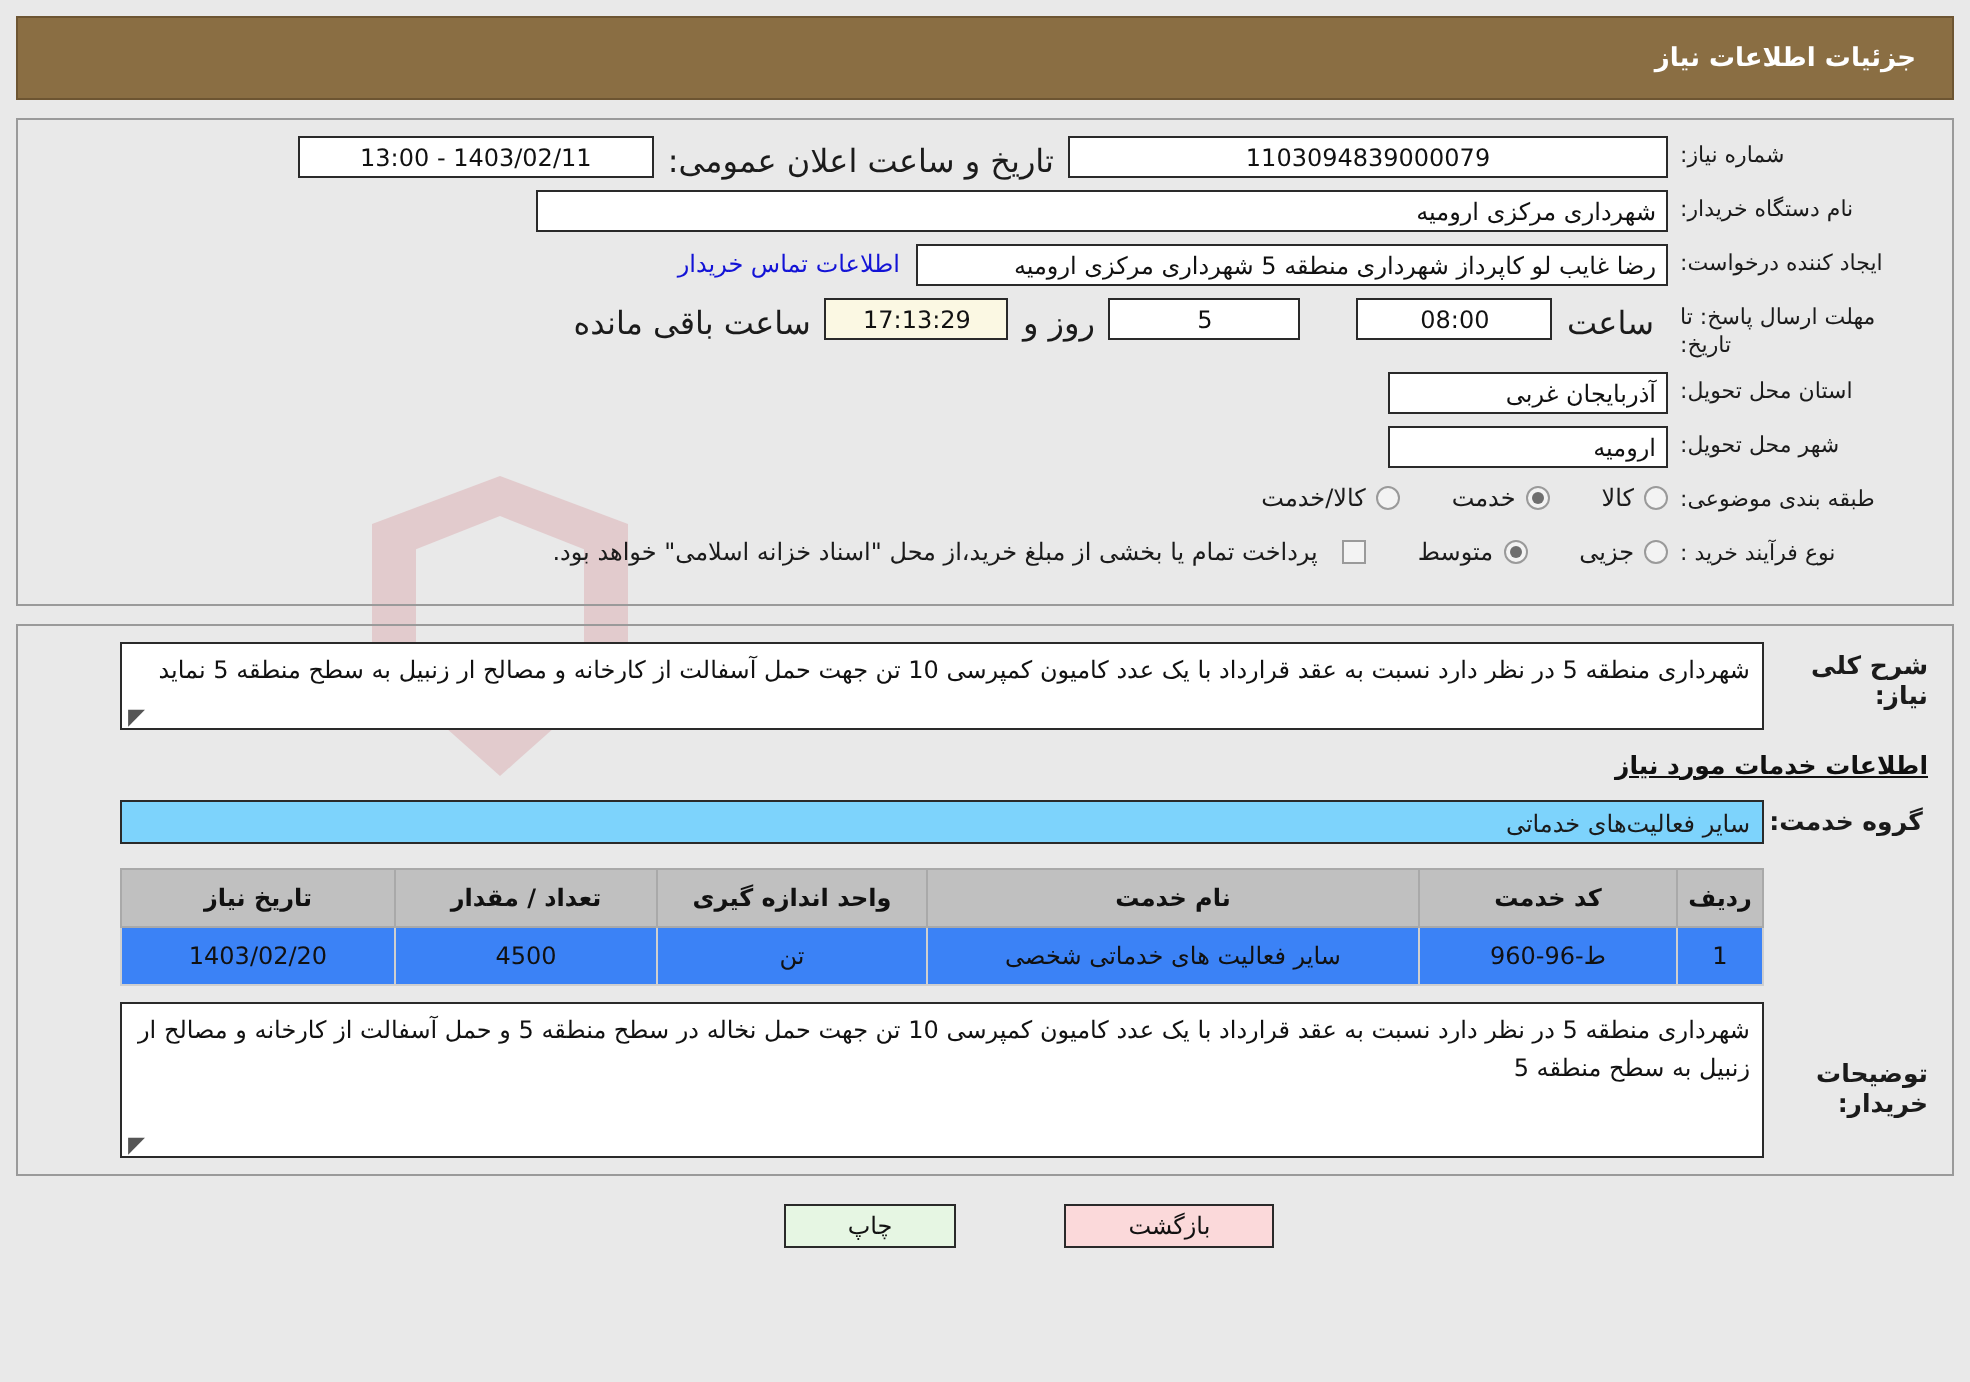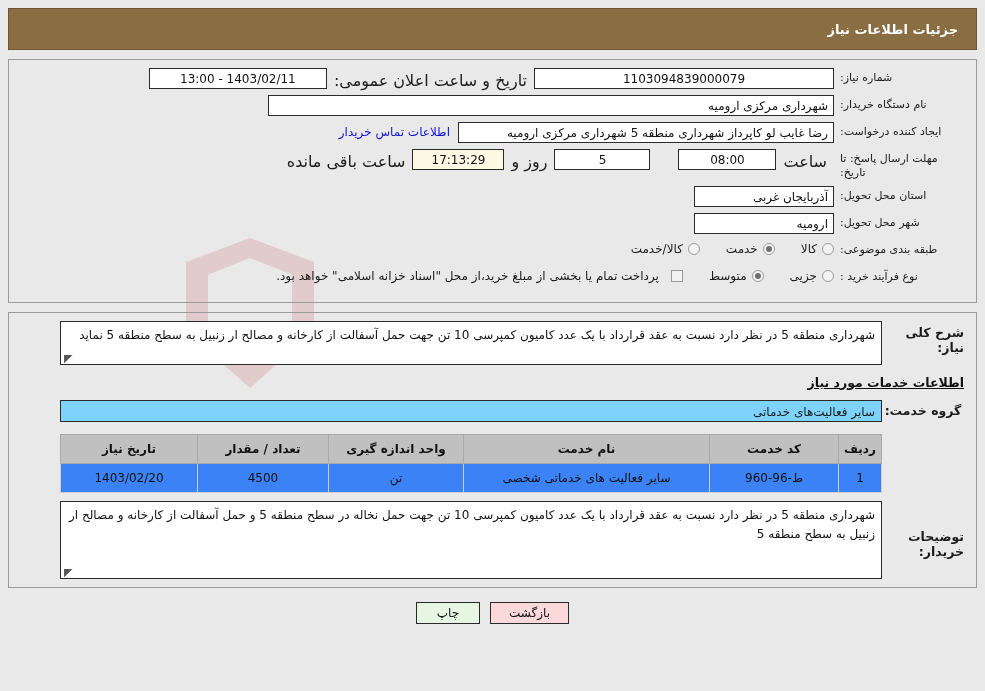--- a/index.html
+++ b/index.html
@@ -311,25 +311,26 @@
     display: flex;
     justify-content: center;
     align-items: center;
     gap: 10px;
     margin-top: 14px;
   }
   .btn {
     border: 1px solid #2a2a2a;
     font-size: 12px;
     font-family: inherit;
-    padding: 3px 18px;
+    padding: 3px 31px;
     min-width: 64px;
     cursor: pointer;
     color: #111;
     box-sizing: border-box;
+    margin-left: 44px;
   }
   .btn.back { background: #fbd9da; }
   .btn.print { background: #e6f6e3; }
 </style>
 </head>
 <body>
 
 <div class="watermark">
   <div class="wm-shield"></div>
 </div>

